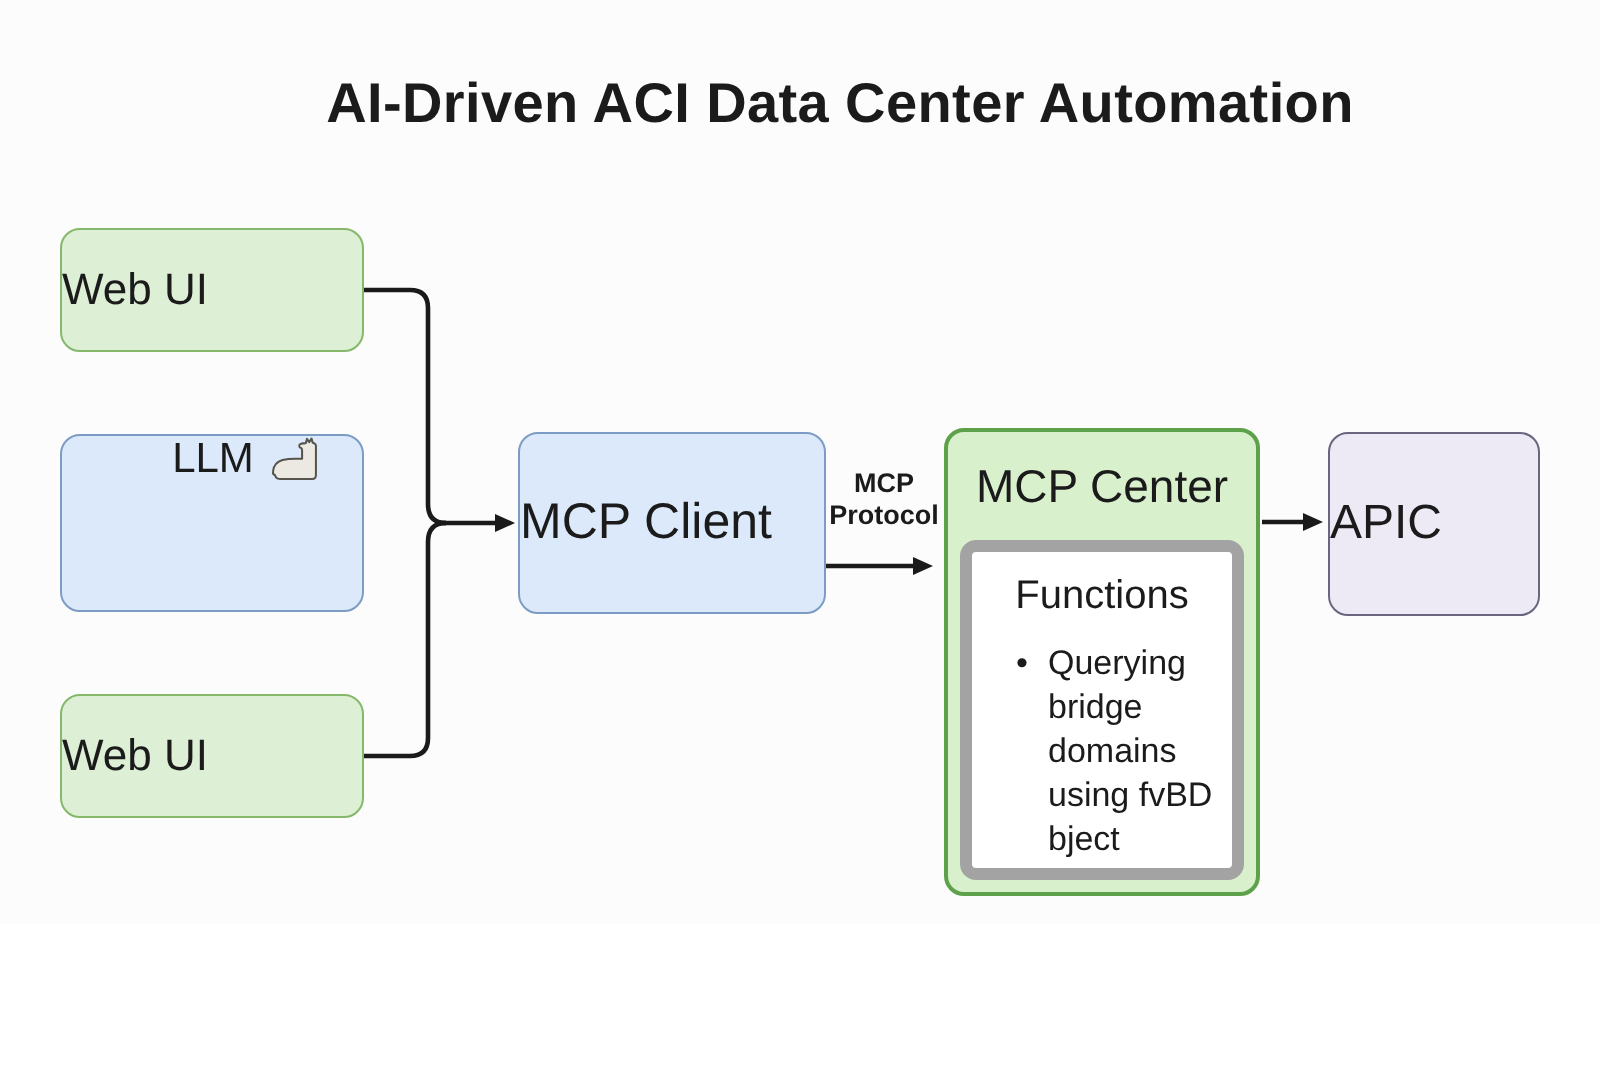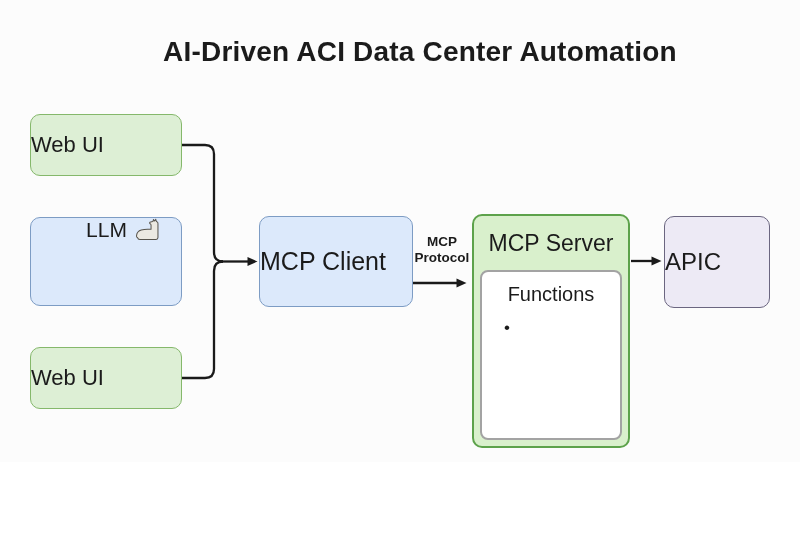--- a/index.html
+++ b/index.html
@@ -26,21 +26,21 @@
   .mcp-client{left:259px;top:216px;width:154px;height:91px;font-size:25px;}
   .apic{left:664px;top:216px;width:106px;height:92px;font-size:24px;}
 
   .mcp-server{
     position:absolute;left:472px;top:214px;width:158px;height:234px;box-sizing:border-box;
     background:#d9f0cc;border:2px solid #5da24b;border-radius:10px;
   }
   .server-title{margin-top:14px;text-align:center;font-size:23px;}
   .functions-panel{
     position:absolute;left:6px;right:6px;top:54px;height:170px;box-sizing:border-box;
-    background:#ffffff;border:2px solid #a3a3a3;border-radius:8px;
+    background:#ffffff;border:6px solid #a3a3a3;border-radius:8px;
   }
   .functions-heading{margin-top:11px;text-align:center;font-size:20px;}
   .functions-list{margin:11px 0 0 0;padding:0 0 0 22px;list-style:none;}
   .functions-list li{display:flex;font-size:17px;line-height:22px;text-align:left;}
   .functions-list .bullet{width:16px;flex:0 0 16px;}
   .functions-list .li-text{width:96px;}
 
   .edge-label{
     position:absolute;left:412px;top:234px;width:60px;text-align:center;
     font-size:13.5px;line-height:16px;color:#1b1b1b;font-weight:bold;
@@ -97,26 +97,27 @@
   <div class="node node-blue mcp-client">
     <span>MCP Client</span>
   </div>
 
   <div class="edge-label">
     <span>MCP</span>
     <span>Protocol</span>
   </div>
 
   <div class="mcp-server">
-    <div class="server-title">MCP Server</div>
+    <div class="server-title">MCP Center</div>
     <div class="functions-panel">
       <div class="functions-heading">Functions</div>
       <ul class="functions-list">
         <li>
           <span class="bullet">•</span>
+          <span class="li-text">Querying bridge domains using fvBD bject</span>
         </li>
       </ul>
     </div>
   </div>
 
   <div class="node node-purple apic">
     <span>APIC</span>
   </div>
 
 </div>

